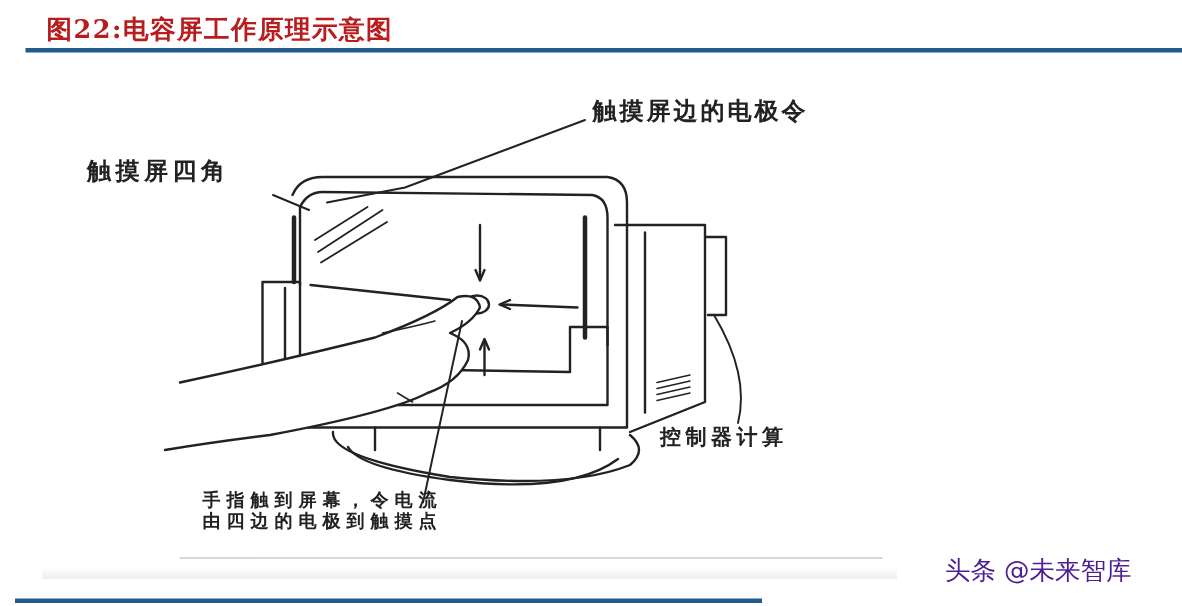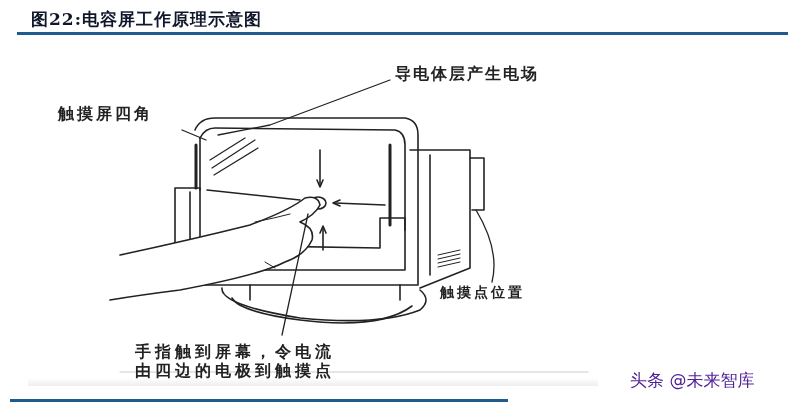--- a/index.html
+++ b/index.html
@@ -1,26 +1,26 @@
 <!DOCTYPE html>
 <html><head>
 <meta charset="utf-8">
 <style>
   html,body{margin:0;padding:0;background:#fff;}
   body{width:788px;height:404px;position:relative;overflow:hidden;font-family:"DejaVu Sans","Liberation Sans",sans-serif;}
-  .title{position:absolute;left:31px;top:8px;font-family:"DejaVu Serif","Liberation Serif",serif;font-weight:bold;font-size:17px;color:#0f172a;letter-spacing:1px;}
+  .title{position:absolute;left:31px;top:8px;font-family:"DejaVu Serif","Liberation Serif",serif;font-weight:bold;font-size:17px;color:#b91c1c;letter-spacing:1px;}
   .rule-top{position:absolute;left:17px;top:32px;width:771px;height:3px;background:#1f5b8c;}
   .rule-bottom{position:absolute;left:10px;top:399px;width:498px;height:3px;background:#1f5b8c;}
   .figure{position:absolute;left:28px;top:40px;width:580px;height:348px;}
   .shade{position:absolute;left:28px;top:378px;width:570px;height:8px;background:linear-gradient(#fff,#eee);}
   .label{position:absolute;font-family:"DejaVu Sans","Liberation Sans",sans-serif;font-weight:bold;color:#222;line-height:1.2;white-space:nowrap;}
   .lbl-edge{left:395px;top:64px;font-size:16px;letter-spacing:2px;}
   .lbl-corner{left:58px;top:104px;font-size:16px;letter-spacing:3px;}
   .lbl-ctrl{left:440px;top:284px;font-size:14px;letter-spacing:3px;}
-  .lbl-finger{left:135px;top:342px;font-size:16px;letter-spacing:4px;}
+  .lbl-finger{left:135px;top:326px;font-size:12px;letter-spacing:4px;}
   .watermark{position:absolute;left:630px;top:369px;font-size:17px;color:#4c1d95;}
 </style>
 </head>
 <body>
 
 <div class="title">图22:电容屏工作原理示意图</div>
 <div class="rule-top"></div>
 
 <svg class="figure" viewBox="28 40 580 348" width="580" height="348">
   <g fill="none" stroke="#222" stroke-width="1.6" stroke-linecap="round" stroke-linejoin="round">
@@ -67,29 +67,29 @@
     <path d="M308,214 L282,335" stroke-width="1.3"></path>
     <path d="M476,210 Q500,250 492,282" stroke-width="1.3"></path>
 
     <path d="M120,372 L588,372" stroke="#ccc" stroke-width="1"></path>
   </g>
 </svg>
 
 <div class="shade"></div>
 
 <div class="label lbl-edge">
-  <div>导电体层产生电场</div>
+  <div>触摸屏边的电极令</div>
 </div>
 
 <div class="label lbl-corner">
   <div>触摸屏四角</div>
 </div>
 
 <div class="label lbl-ctrl">
-  <div>触摸点位置</div>
+  <div>控制器计算</div>
 </div>
 
 <div class="label lbl-finger">
   <div>手指触到屏幕，令电流</div>
   <div>由四边的电极到触摸点</div>
 </div>
 
 <div class="watermark">头条 @未来智库</div>
 <div class="rule-bottom"></div>
 

